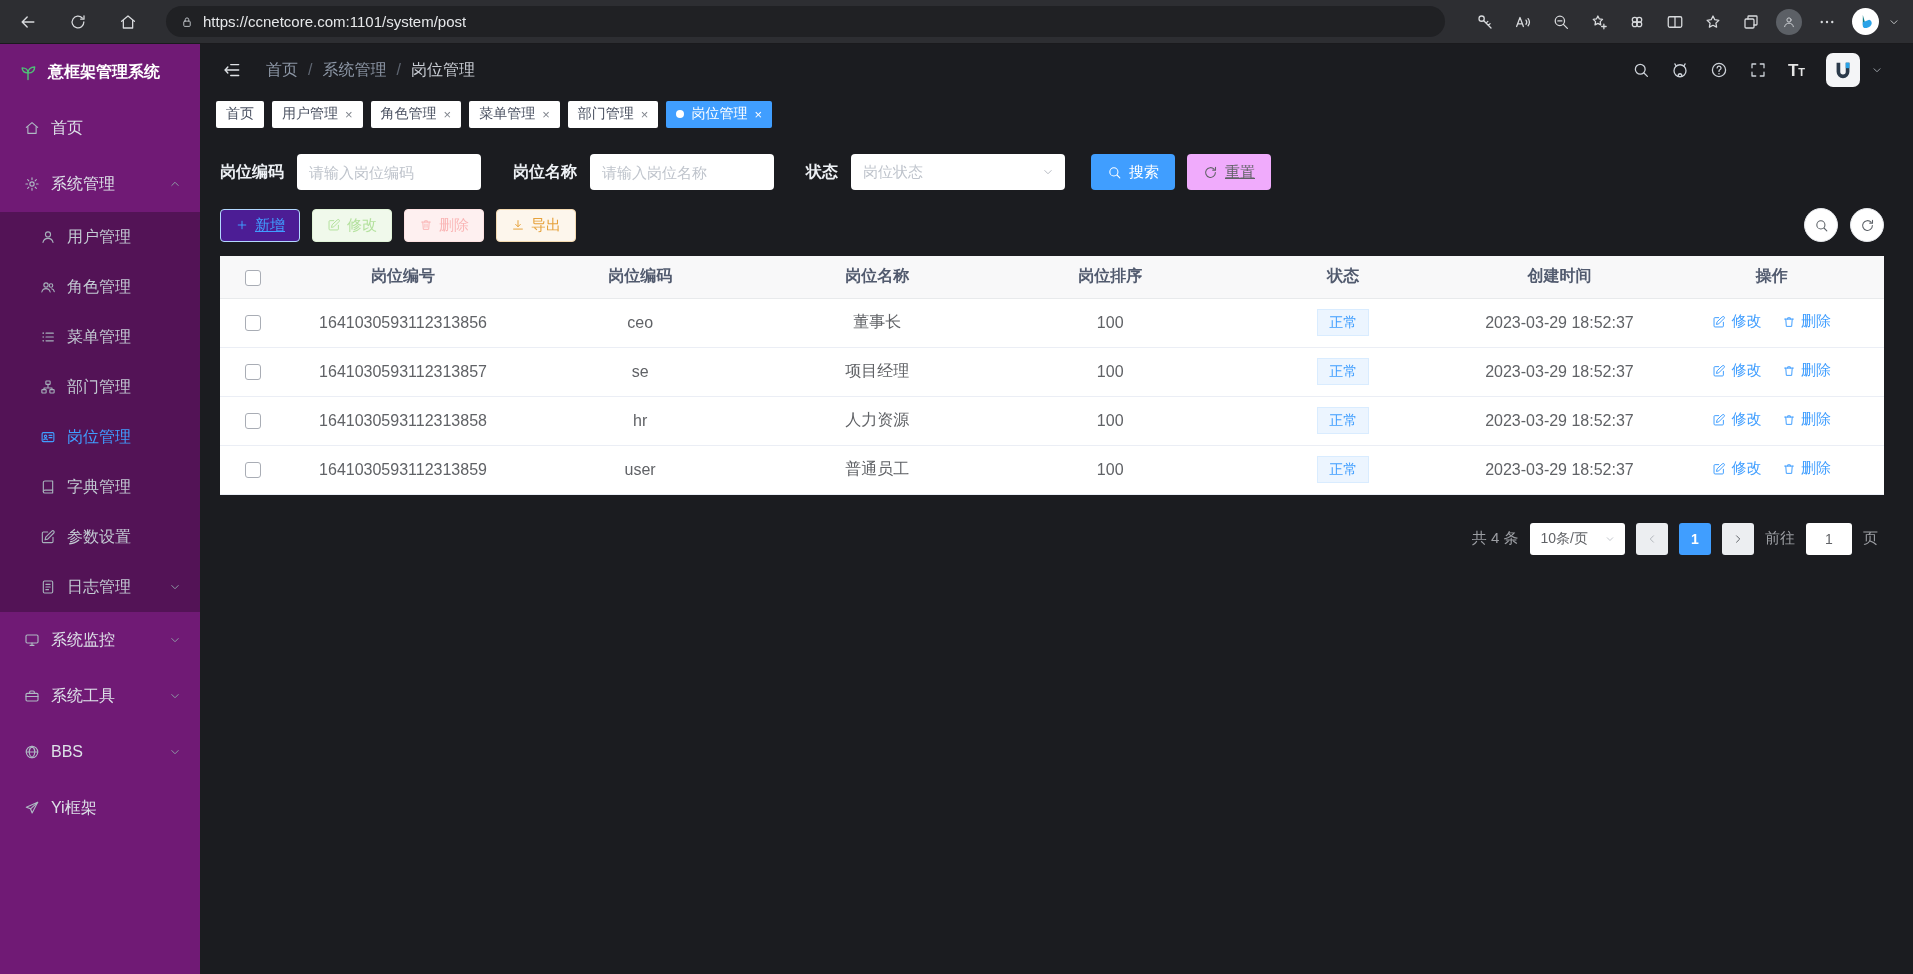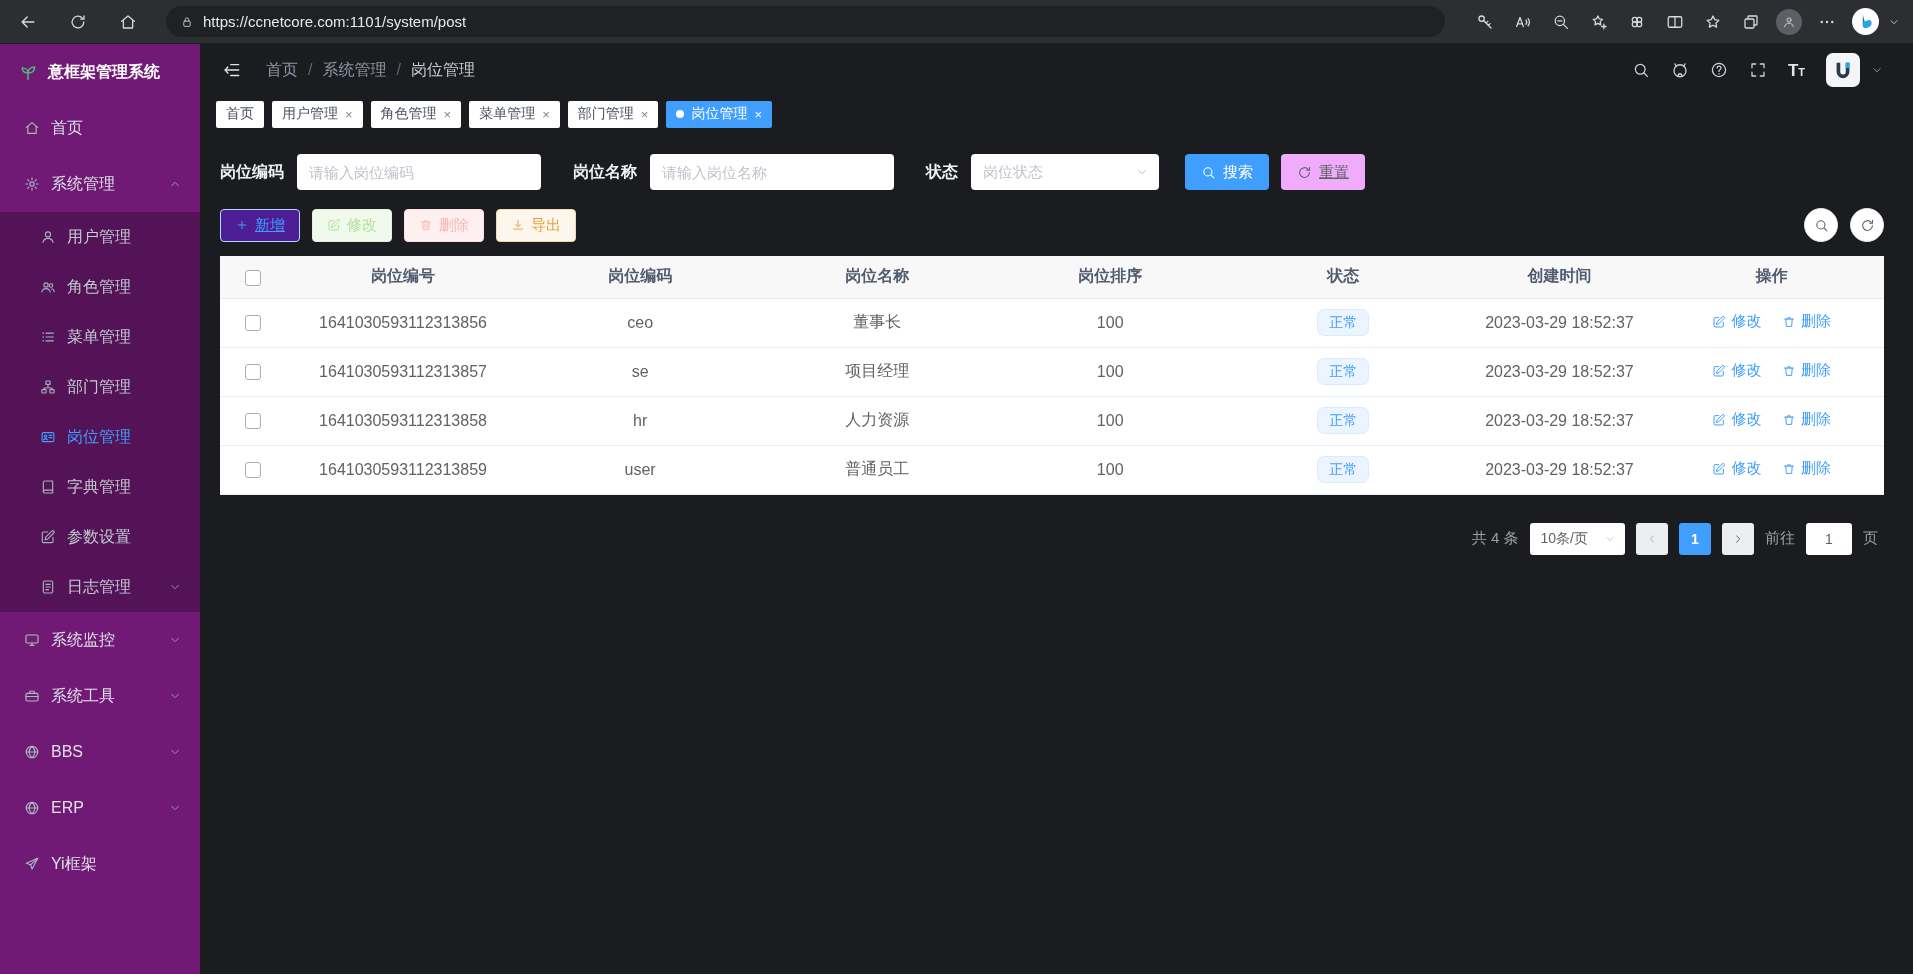--- a/index.html
+++ b/index.html
@@ -58,44 +58,44 @@
   .tag.active { background:#409eff; color:#fff; }
   .tag.active .x { color:#fff; }
   .dot { width:8px; height:8px; border-radius:50%; background:#fff; display:inline-block; }
 
   
   .content { flex:1; padding:12px 29px 0 20px; }
 
   .filters { display:flex; align-items:center; margin:4px 0 18px; }
   .f-group { display:flex; align-items:center; margin-right:32px; }
   .f-label { color:#eef1f5; font-weight:bold; font-size:16px; margin-right:13px; white-space:nowrap; }
-  .f-input { width:244px; height:36px; border:none; border-radius:4px; background:#fff; padding:0 12px; font-size:15px; color:#606266; font-family:inherit; }
+  .f-input { width:184px; height:36px; border:none; border-radius:4px; background:#fff; padding:0 12px; font-size:15px; color:#606266; font-family:inherit; }
   .f-input::placeholder { color:#bfc4cc; }
-  .f-select { width:188px; height:36px; border-radius:4px; background:#fff; display:flex; align-items:center; justify-content:space-between; padding:0 10px 0 12px; cursor:pointer; }
+  .f-select { width:214px; height:36px; border-radius:4px; background:#fff; display:flex; align-items:center; justify-content:space-between; padding:0 10px 0 12px; cursor:pointer; }
   .ph { color:#bfc4cc; font-size:15px; }
   .f-select .ar { color:#b6bac2; }
   .btn { height:36px; border:none; border-radius:4px; display:inline-flex; align-items:center; gap:7px; font-size:15px; padding:0 16px; cursor:pointer; font-family:inherit; }
   .btn-search { background:#409eff; color:#fff; margin-left:-6px; }
   .btn-reset { background:#f0abfc; color:#606266; margin-left:12px;text-decoration:underline; }
 
   .toolbar { display:flex; align-items:center; margin-bottom:14px; }
   .tb-btn { height:33px; border-radius:4px; border:1px solid; display:inline-flex; align-items:center; gap:6px; font-size:15px; padding:0 14px; margin-right:12px; cursor:pointer; font-family:inherit; }
   .tb-add    { color:#409eff; background:#4c1d95; border-color:#b3d8ff;text-decoration:underline; }
   .tb-edit   { color:#b3e19d; background:#f0f9eb; border-color:#e1f3d8; cursor:not-allowed; }
   .tb-del    { color:#fab6b6; background:#fef0f0; border-color:#fde2e2; cursor:not-allowed; }
   .tb-export { color:#e6a23c; background:#fdf6ec; border-color:#f5dab1; }
   .tb-right { margin-left:auto; display:flex; gap:12px; }
   .circle-btn { width:34px; height:34px; border-radius:50%; background:#fff; border:1px solid #e3e5e9; color:#5c6167; display:flex; align-items:center; justify-content:center; cursor:pointer; }
 
   
   table.grid { width:100%; border-collapse:collapse; table-layout:fixed; background:#fff; font-size:16px; color:#606266; }
   .grid th { height:42px; background:#f8f8f9; color:#515a6e; font-weight:bold; font-size:16px; text-align:center; border-bottom:1px solid #e8eaec; }
   .grid td { height:49px; text-align:center; border-bottom:1px solid #ebeef5; white-space:nowrap; overflow:hidden; }
   .cb { width:16px; height:16px; border:1px solid #a9adb5; border-radius:3px; background:#fff; display:inline-block; vertical-align:middle; cursor:pointer; }
-  .chip { display:inline-block; padding:3px 11px; font-size:14px; line-height:1.3; color:#409eff; background:#ecf5ff; border:1px solid #d9ecff; border-radius:7px; }
+  .chip { display:inline-block; padding:3px 11px; font-size:14px; line-height:1.3; color:#409eff; background:#ecf5ff; border:1px solid #d9ecff; border-radius:0; }
   .link { color:#409eff; font-size:15px; display:inline-flex; align-items:center; gap:5px; margin:0 8px; cursor:pointer; }
 
   
   .pager { display:flex; align-items:center; justify-content:flex-end; gap:11px; margin-top:28px; padding-right:6px; color:#9c9ea3; font-size:15px; }
   .pg-select { height:32px; background:#fff; border-radius:3px; color:#606266; font-size:14px; display:flex; align-items:center; gap:16px; padding:0 9px 0 11px; cursor:pointer; }
   .pg-select .ar { color:#b6bac2; }
   .pg-btn { min-width:32px; height:32px; border-radius:3px; background:#eceef1; color:#5f6368; display:flex; align-items:center; justify-content:center; font-size:14px; cursor:pointer; }
   .pg-btn.prev { color:#b2b6bc; }
   .pg-cur { background:#409eff; color:#fff; font-weight:bold; }
   .pg-input { width:46px; height:32px; border:none; border-radius:3px; background:#fff; color:#606266; text-align:center; font-size:14px; font-family:inherit; }
@@ -331,30 +331,20 @@
         <svg class="ic s14 chev" viewBox="0 0 24 24">
             <path d="M6.5 9.5 12 15l5.5-5.5"></path>
           </svg>
       </div>
       <div class="nav-item">
         <svg class="ic s16 mi" viewBox="0 0 24 24">
             <circle cx="12" cy="12" r="8.6"></circle>
             <path d="M3.4 12h17.2M12 3.4c-5.8 4.8-5.8 12.4 0 17.2M12 3.4c5.8 4.8 5.8 12.4 0 17.2"></path>
           </svg>
         <span>BBS</span>
-        <svg class="ic s14 chev" viewBox="0 0 24 24">
-            <path d="M6.5 9.5 12 15l5.5-5.5"></path>
-          </svg>
-      </div>
-      <div class="nav-item">
-        <svg class="ic s16 mi" viewBox="0 0 24 24">
-            <circle cx="12" cy="12" r="8.6"></circle>
-            <path d="M3.4 12h17.2M12 3.4c-5.8 4.8-5.8 12.4 0 17.2M12 3.4c5.8 4.8 5.8 12.4 0 17.2"></path>
-          </svg>
-        <span>ERP</span>
         <svg class="ic s14 chev" viewBox="0 0 24 24">
             <path d="M6.5 9.5 12 15l5.5-5.5"></path>
           </svg>
       </div>
       <div class="nav-item">
         <svg class="ic s16 mi" viewBox="0 0 24 24">
             <path d="M20.5 3.5 3.5 10.8l6.3 2.4 2.4 6.3z"></path>
             <path d="M20.5 3.5 9.8 13.2"></path>
           </svg>
         <span>Yi框架</span>

